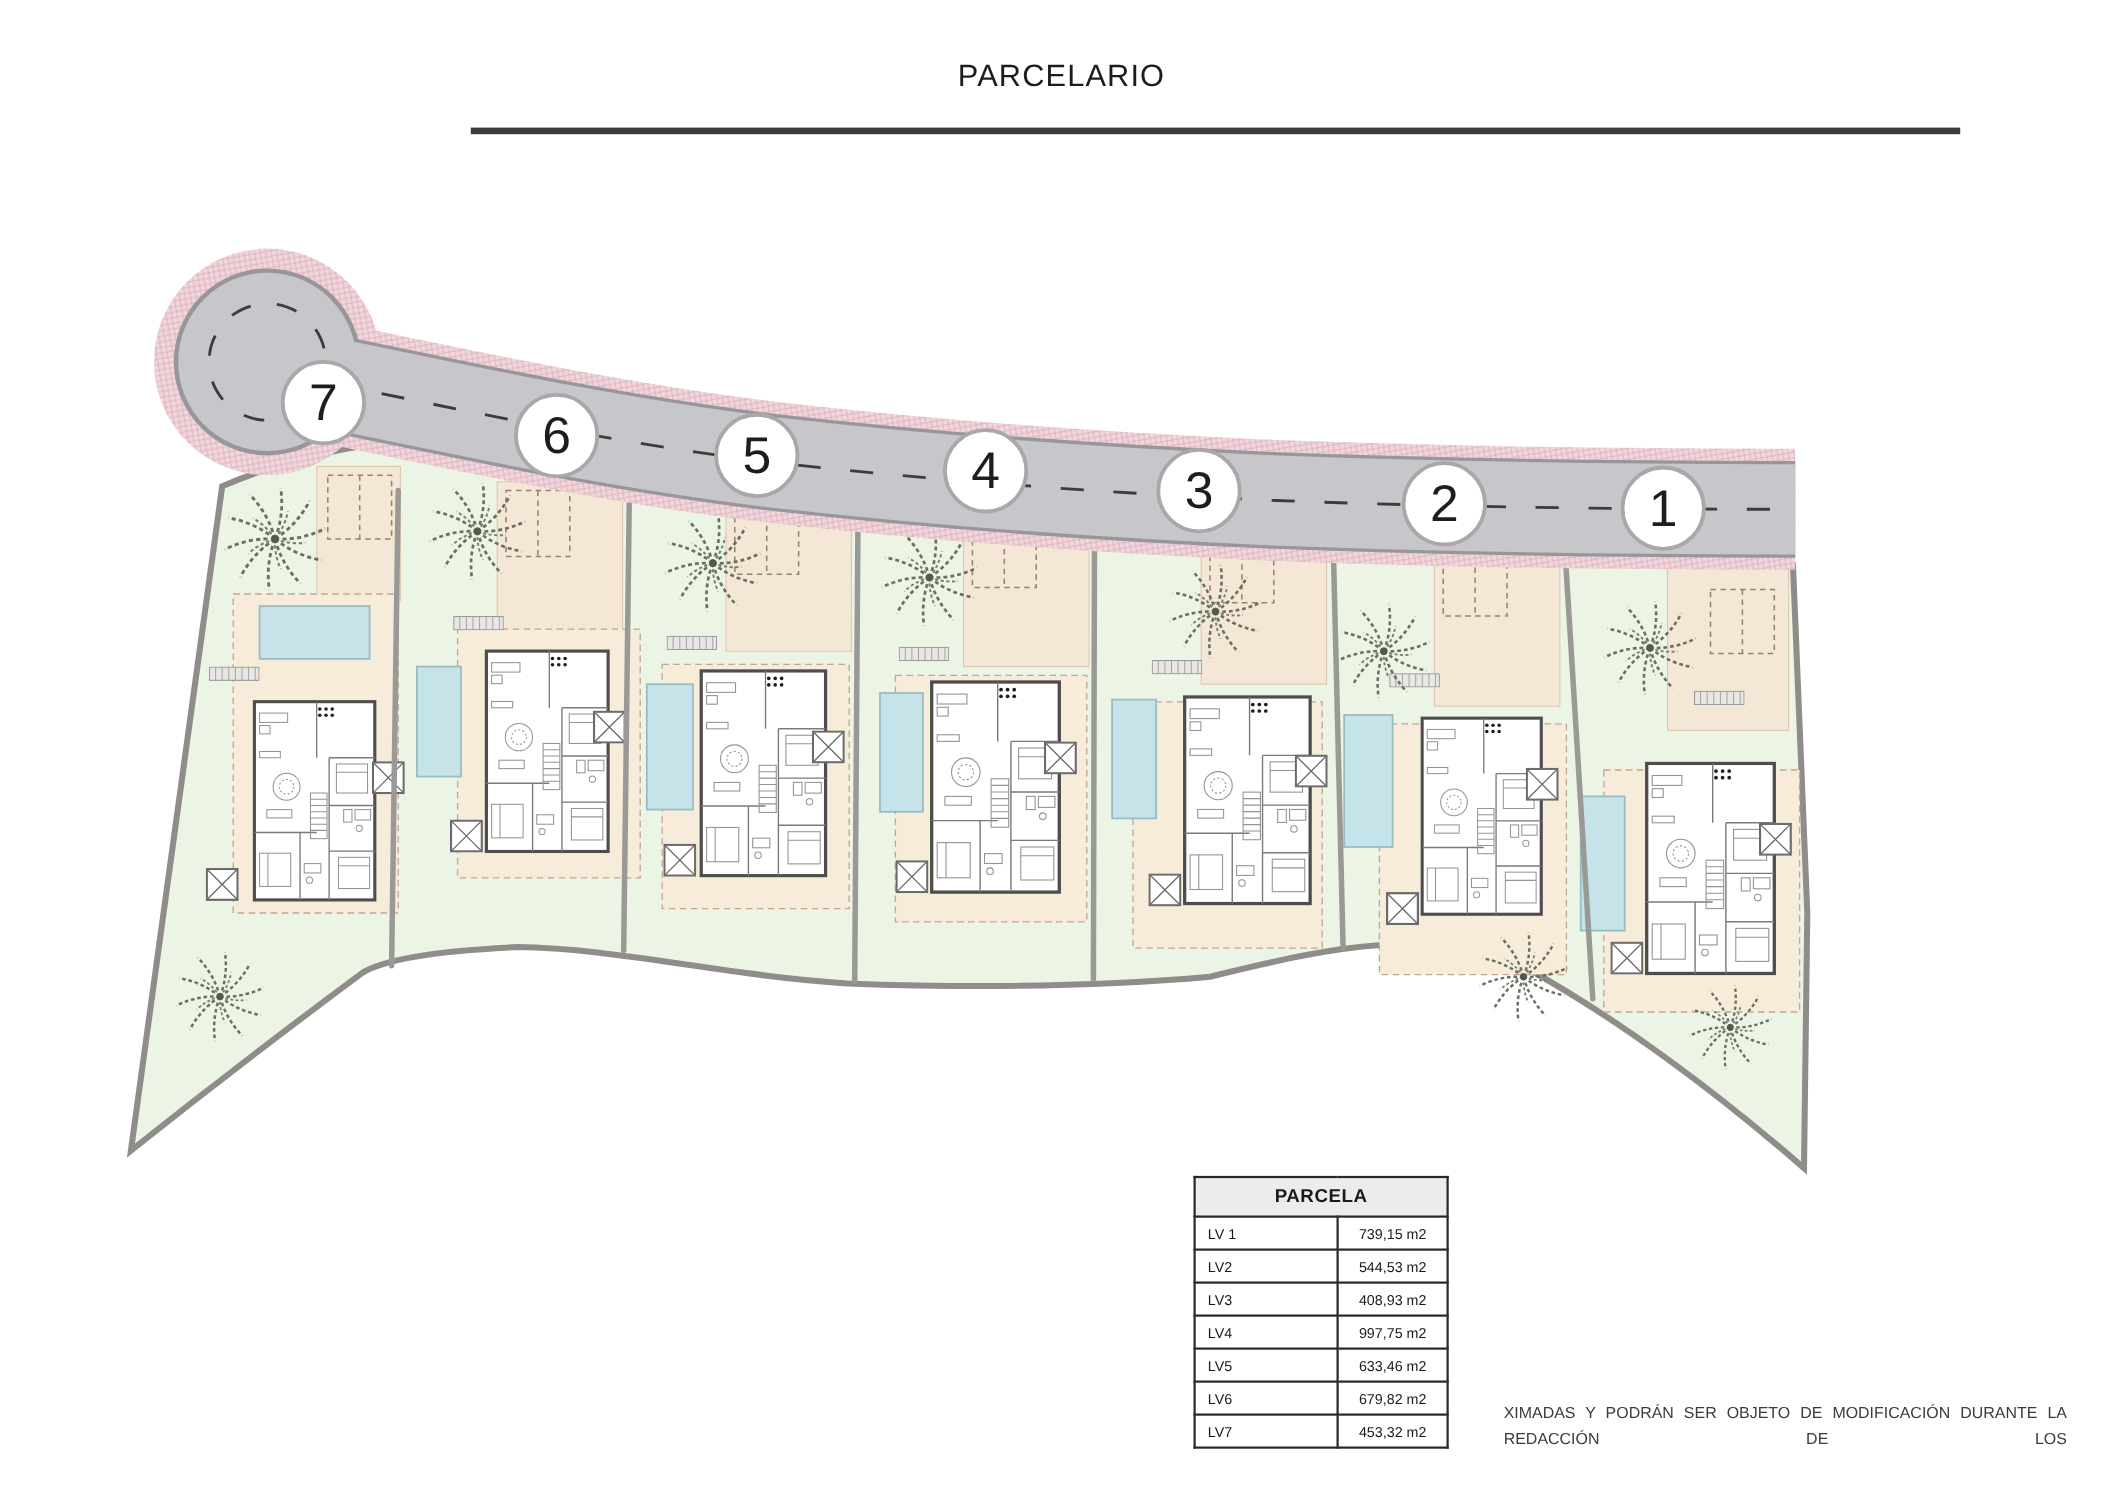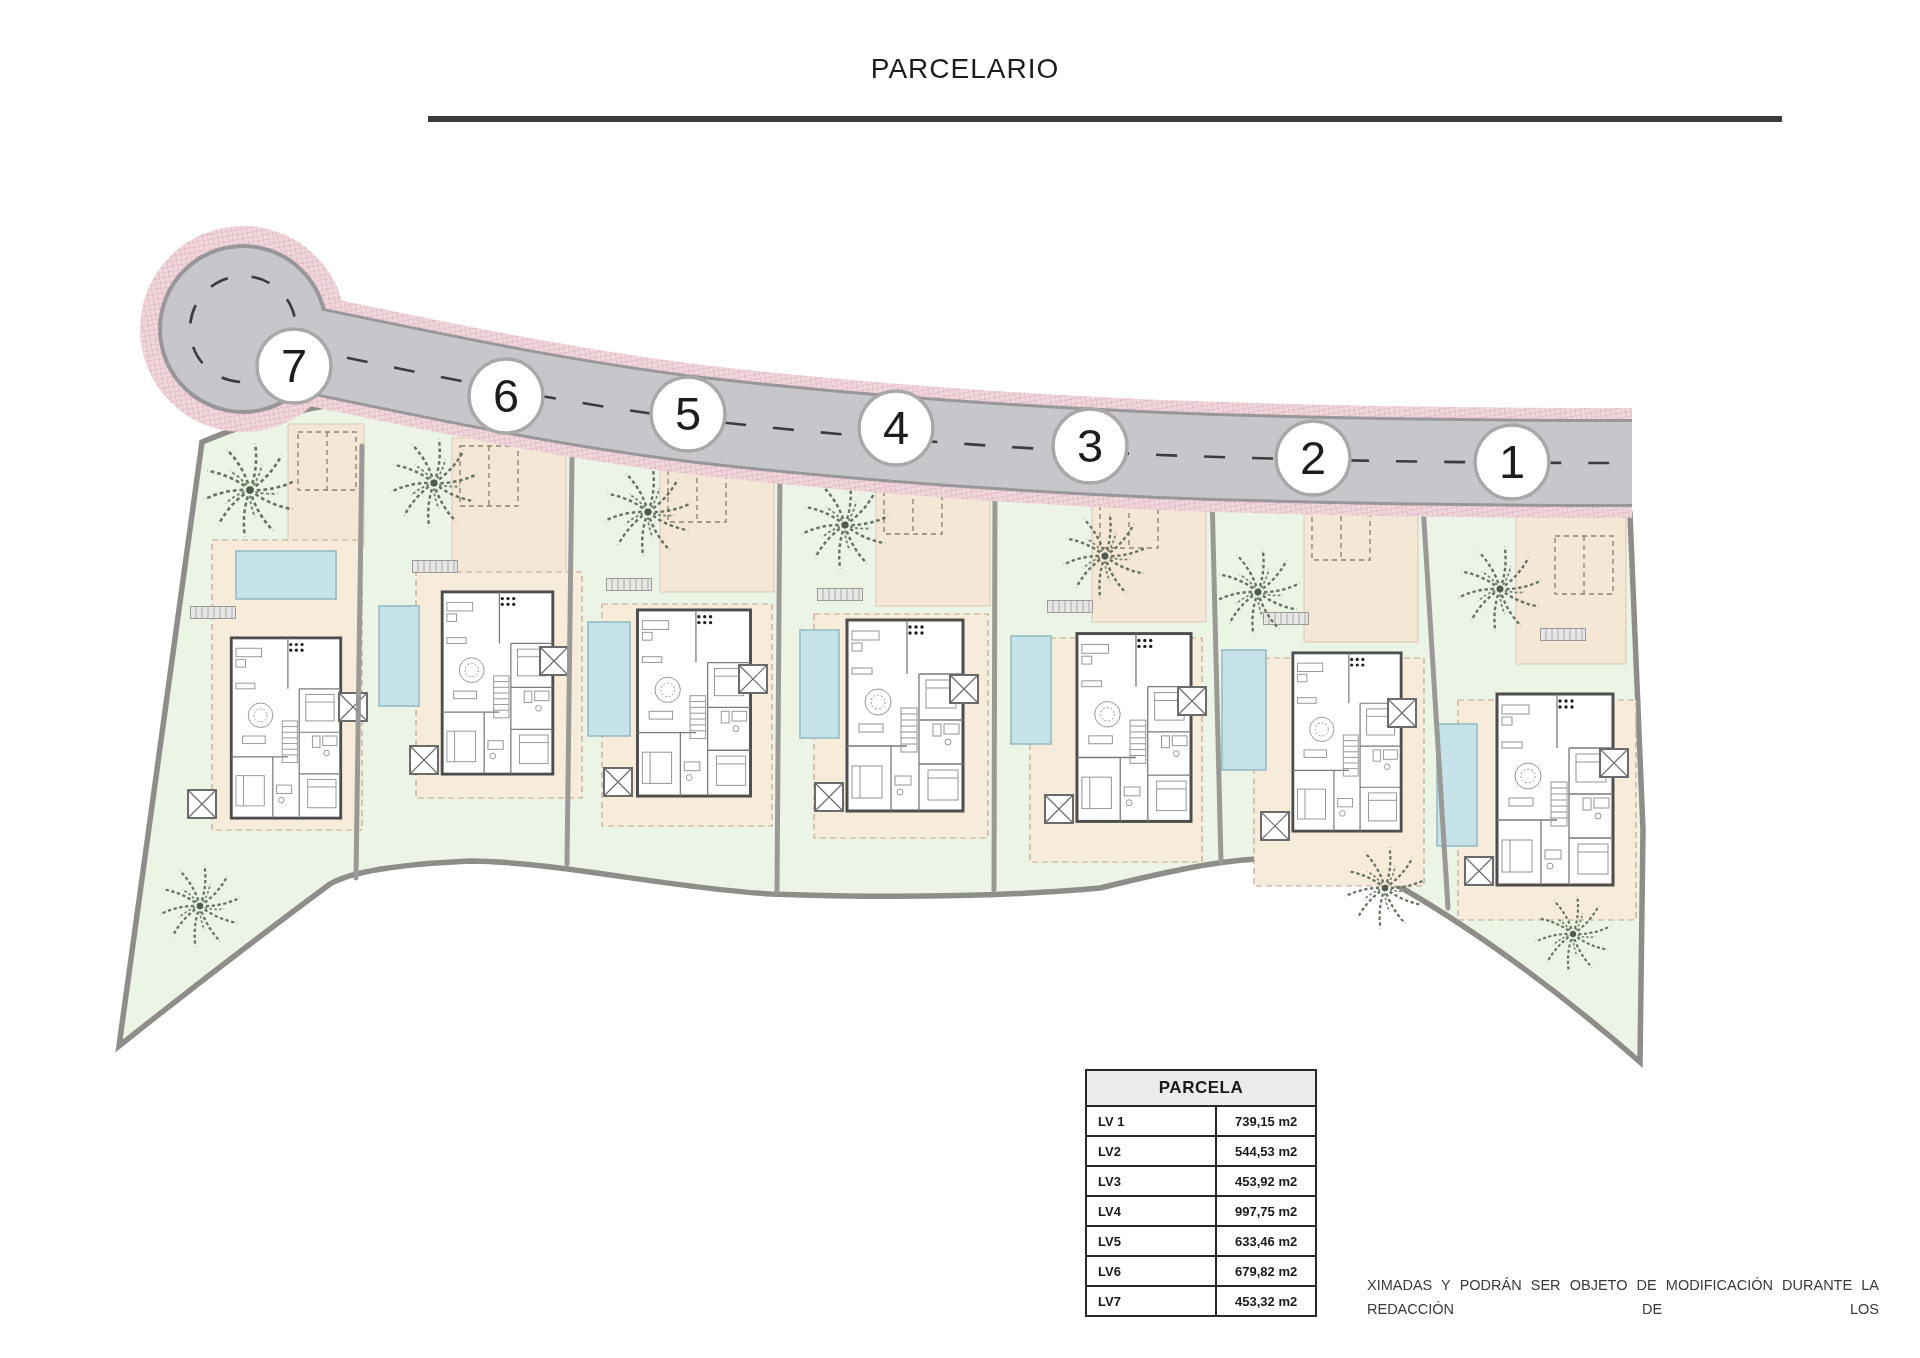--- a/index.html
+++ b/index.html
@@ -14,21 +14,21 @@
   .page-title{position:absolute;left:700px;top:53px;width:530px;text-align:center;
       font-size:28px;font-weight:500;letter-spacing:1px;color:var(--text_dark);}
   .title-rule{position:absolute;left:428px;top:116px;width:1354px;height:6px;background:#3e3a38;}
   .plan-svg{position:absolute;left:0;top:0;}
 
   
   .parcela-table{position:absolute;left:1085px;top:1069px;width:232px;border-collapse:collapse;
       font-size:13px;color:#1a1a1a;}
   .parcela-table th{border:2px solid #282828;background:#ececec;height:32px;
       font-size:17px;font-weight:600;letter-spacing:.5px;text-align:center;}
-  .parcela-table td{border:2px solid #282828;height:26px;background:#fff;font-weight:bold;}
+  .parcela-table td{border:2px solid #282828;height:26px;background:#fff;}
   .parcela-table td.cname{width:130px;padding-left:11px;text-align:left;}
   .parcela-table td.carea{width:104px;text-align:center;}
 
   
   .disclaimer{position:absolute;left:1367px;top:1273px;width:512px;color:#3b3b3b;
       font-size:14.5px;line-height:24px;}
   .disc-line{white-space:nowrap;}
   .disc-line.just{text-align:justify;text-align-last:justify;white-space:normal;}
 
   
@@ -326,21 +326,21 @@
       <tr>
         <td class="cname">LV 1</td>
         <td class="carea">739,15 m2</td>
       </tr>
       <tr>
         <td class="cname">LV2</td>
         <td class="carea">544,53 m2</td>
       </tr>
       <tr>
         <td class="cname">LV3</td>
-        <td class="carea">453,92 m2</td>
+        <td class="carea">408,93 m2</td>
       </tr>
       <tr>
         <td class="cname">LV4</td>
         <td class="carea">997,75 m2</td>
       </tr>
       <tr>
         <td class="cname">LV5</td>
         <td class="carea">633,46 m2</td>
       </tr>
       <tr>

